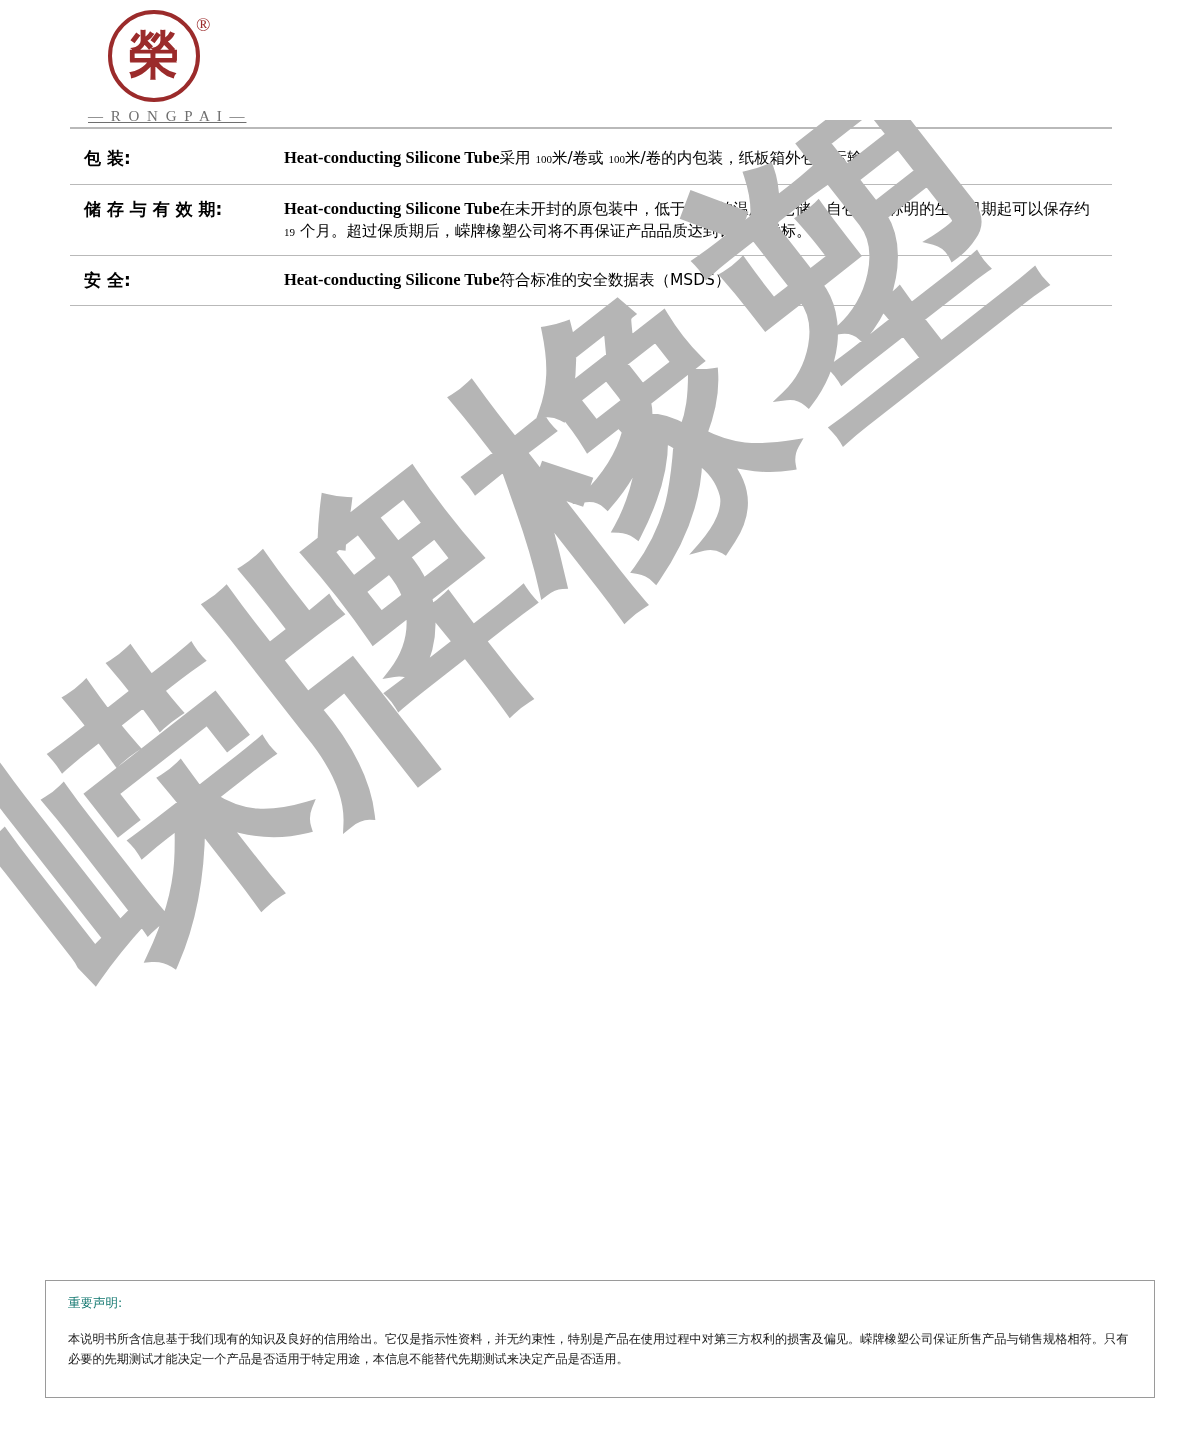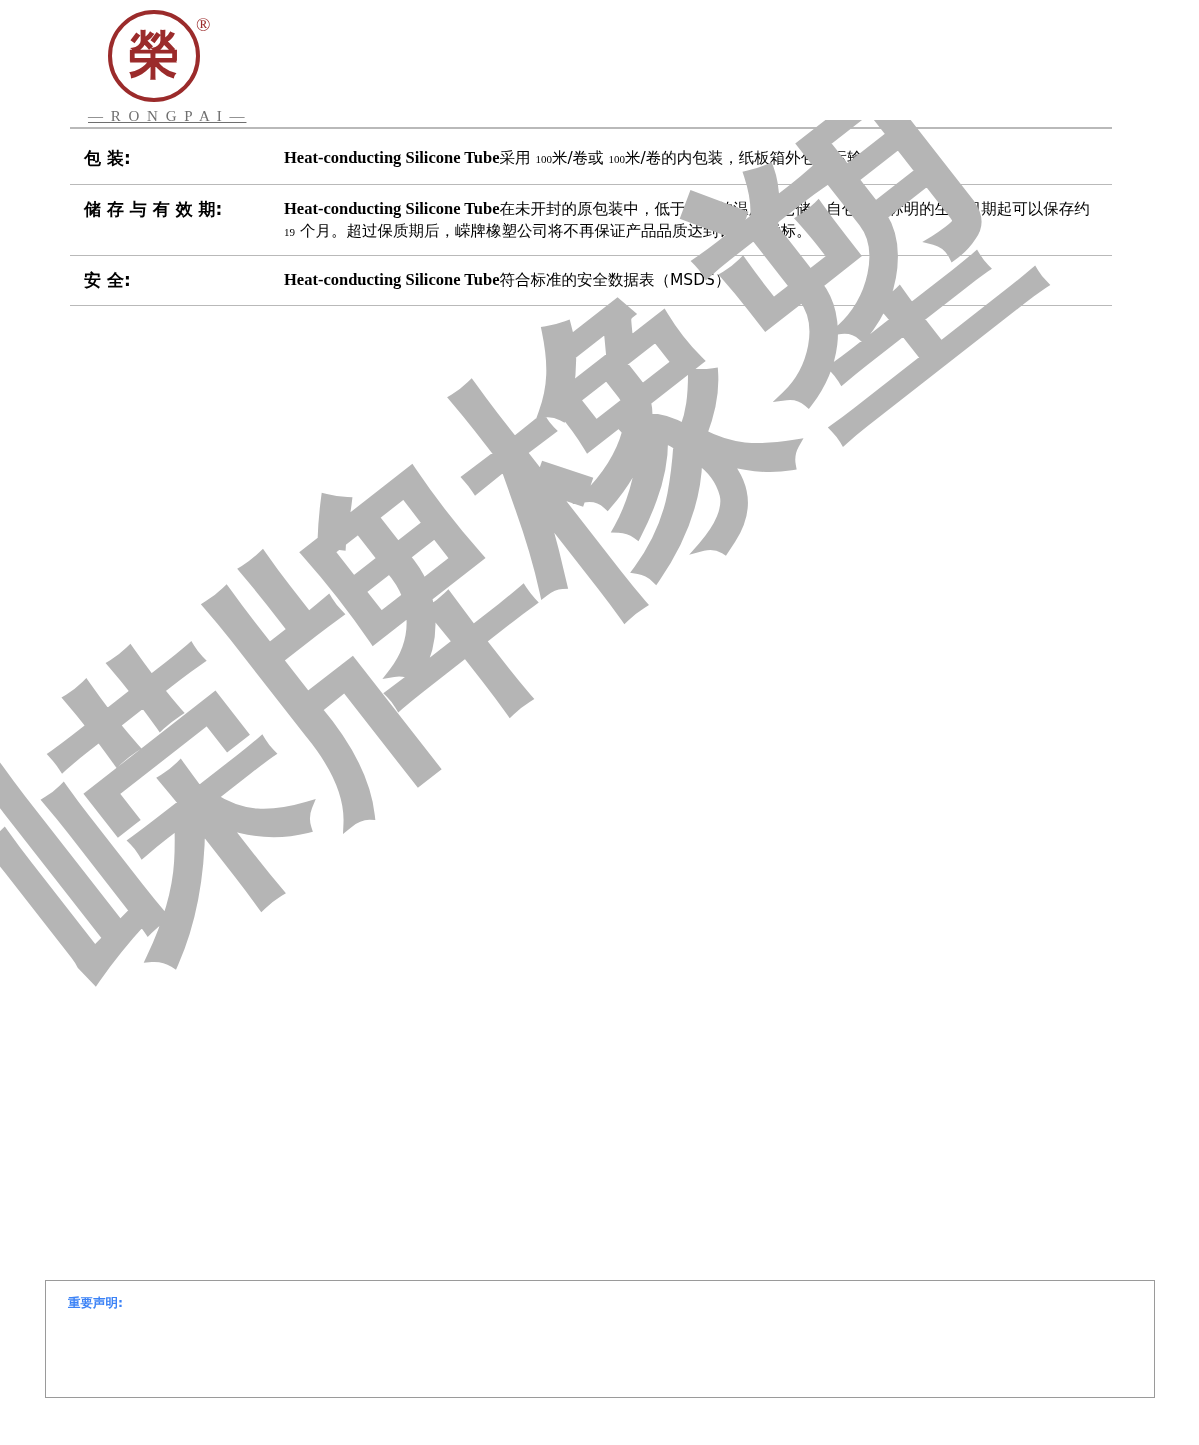--- a/index.html
+++ b/index.html
@@ -163,22 +163,22 @@
     border: 1px solid #9a9a9a;
     box-sizing: border-box;
     background: transparent;
   }
   .notice-title {
     position: absolute;
     left: 22px;
     top: 14px;
     font-family: "DejaVu Sans", sans-serif;
     font-size: 12.5px;
-    font-weight: bold;
-    color: #3b82f6;
+    font-weight: normal;
+    color: #0f766e;
   }
   .notice-body {
     position: absolute;
     left: 22px;
     top: 48px;
     width: 1070px;
     font-family: "DejaVu Sans", sans-serif;
     font-size: 12.2px;
     line-height: 1.65;
     color: #1a1a1a;
@@ -216,15 +216,16 @@
       </tr>
     </tbody>
   </table>
 
   <div class="watermark">
     <span>嵘牌橡塑</span>
   </div>
 
   <div class="notice">
     <div class="notice-title">重要声明:</div>
+    <div class="notice-body">本说明书所含信息基于我们现有的知识及良好的信用给出。它仅是指示性资料，并无约束性，特别是产品在使用过程中对第三方权利的损害及偏见。嵘牌橡塑公司保证所售产品与销售规格相符。只有必要的先期测试才能决定一个产品是否适用于特定用途，本信息不能替代先期测试来决定产品是否适用。</div>
   </div>
 
 </div>
 
 </body></html>

